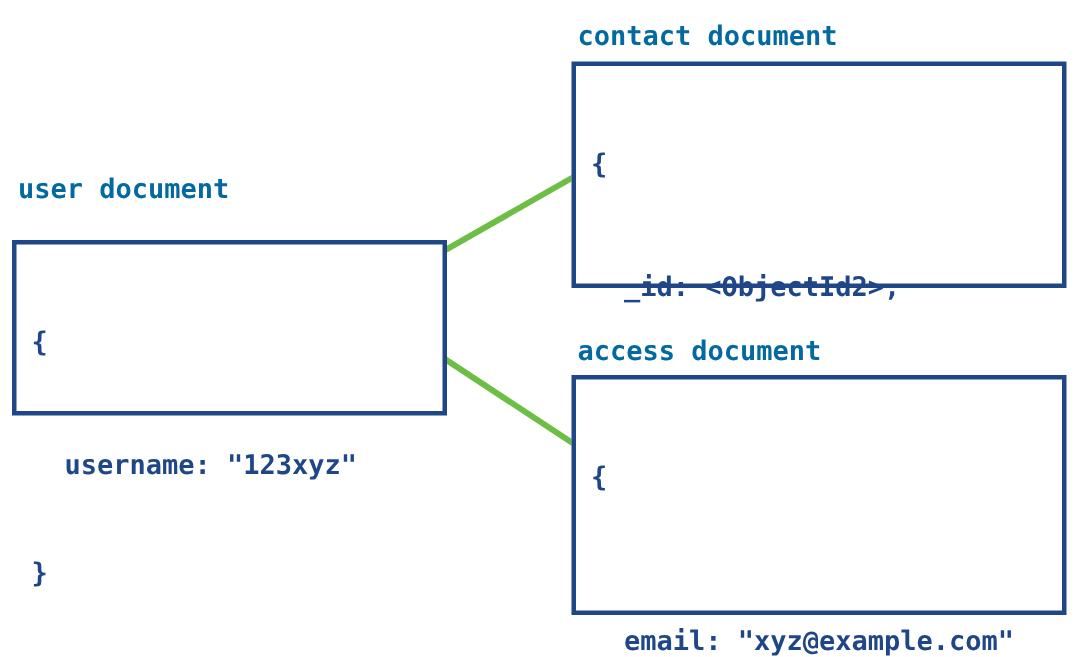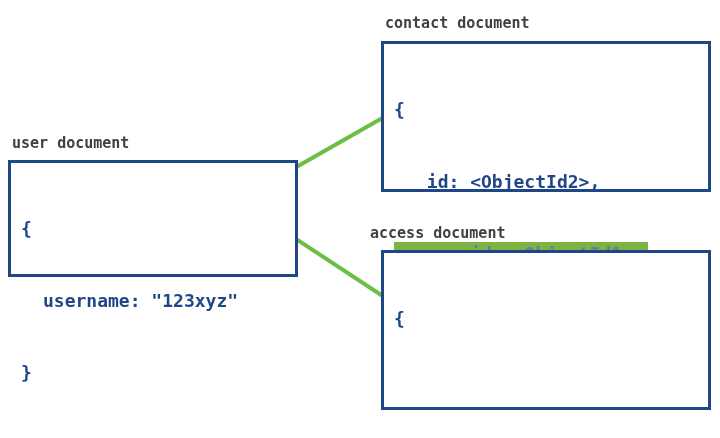--- a/index.html
+++ b/index.html
@@ -12,23 +12,23 @@
     width: 720px;
     height: 438px;
     background: #ffffff;
     overflow: hidden;
     font-family: "DejaVu Sans Mono", "Liberation Mono", monospace;
   }
 
   
   .doc-label {
     position: absolute;
-    color: #404040;
+    color: #0369a1;
     font-family: "DejaVu Sans Mono", "Liberation Mono", monospace;
-    font-size: 15px;
+    font-size: 18px;
     font-weight: bold;
     letter-spacing: 0px;
     white-space: pre;
   }
   .doc-box {
     position: absolute;
     border: 3px solid #1F4788;
     background: #ffffff;
     box-sizing: border-box;
   }
@@ -44,20 +44,21 @@
     line-height: 24px;
     white-space: pre;
   }
   .code-line {
     white-space: pre;
     display: block;
     height: 24px;
   }
   .code-line.indent {
     padding-left: 22px;
+    margin-top: 10px;
   }
   .code-line.hl {
     background: #7CB342;
     color: #5C7FA8;
     display: inline-block;
     padding-left: 22px;
     padding-right: 4px;
     box-sizing: content-box;
   }
   .hl-wrap {
@@ -85,21 +86,21 @@
       <marker id="head-green" viewBox="0 0 10 10" refX="8.5" refY="5" markerWidth="5.2" markerHeight="5.2" orient="auto-start-reverse">
         <path d="M 0 0 L 10 5 L 0 10 L 2.6 5 z" fill="#6CBE45"></path>
       </marker>
     </defs>
 
     <line x1="249" y1="194" x2="407" y2="104" stroke="#6CBE45" stroke-width="4" marker-start="url(#head-green)" marker-end="url(#head-green)"></line>
 
     <line x1="249" y1="208" x2="407" y2="312" stroke="#6CBE45" stroke-width="4" marker-start="url(#head-green)" marker-end="url(#head-green)"></line>
   </svg>
 
-  <div class="doc-label" style="left:12px; top:134px;">user document</div>
+  <div class="doc-label" style="left:12px; top:116px;">user document</div>
 
   <div class="doc-box" style="left:8px; top:160px; width:290px; height:117px;">
     <div class="doc-code">
       <span class="code-line">{</span>
       <span class="code-line indent">username: "123xyz"</span>
       <span class="code-line">}</span>
     </div>
   </div>
 
   <div class="doc-label" style="left:385px; top:14px;">contact document</div>
@@ -108,21 +109,21 @@
     <div class="doc-code">
       <span class="code-line">{</span>
       <span class="code-line indent">_id: &lt;ObjectId2&gt;,</span>
       <span class="hl-wrap"><span class="code-line hl">user_id: &lt;ObjectId1&gt;,</span></span>
       <span class="code-line indent">phone: "123-456-7890",</span>
       <span class="code-line indent">email: "xyz@example.com"</span>
       
     </div>
   </div>
 
-  <div class="doc-label" style="left:370px; top:224px;">access document</div>
+  <div class="doc-label" style="left:385px; top:224px;">access document</div>
 
   <div class="doc-box" style="left:381px; top:250px; width:330px; height:160px;">
     <div class="doc-code">
       <span class="code-line">{</span>
       
       
       
       
     </div>
   </div>

